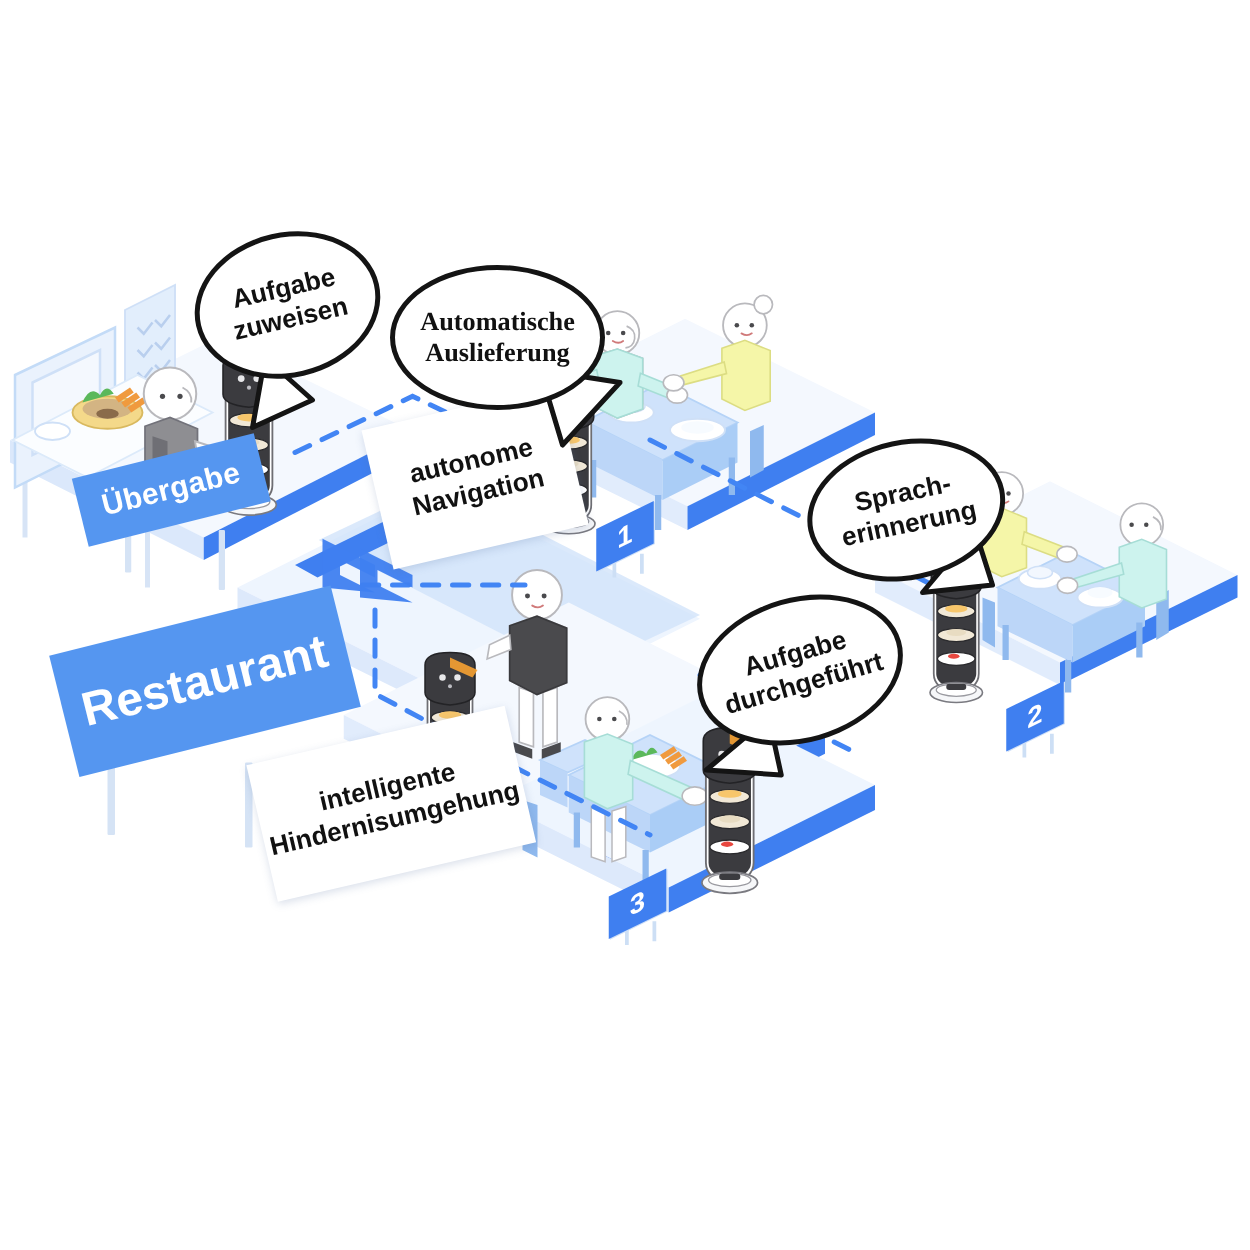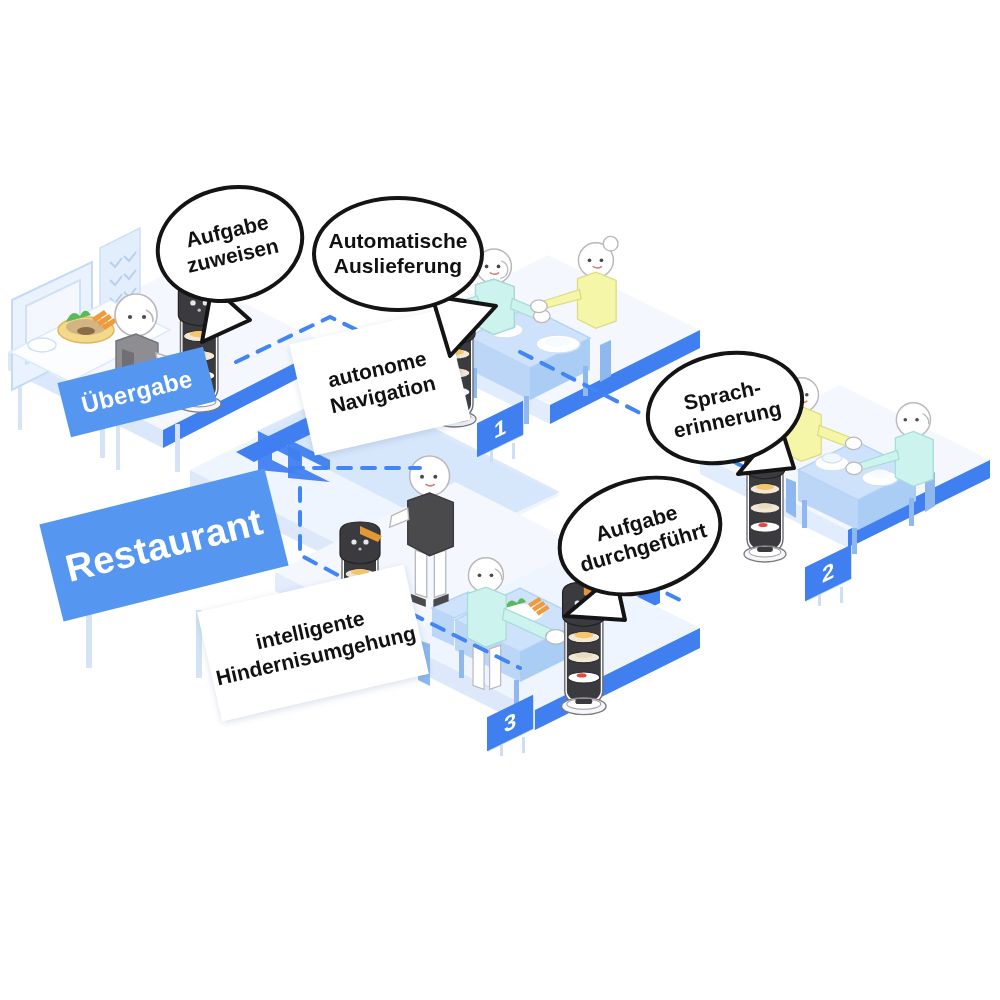--- a/index.html
+++ b/index.html
@@ -380,21 +380,21 @@
   <path d="M40,6 L78,40 L30,62 Z" fill="#ffffff" stroke="#141414" stroke-width="4" stroke-linejoin="round"></path>
 </svg>
 <div class="bubble" style="left:155px;top:186px;width:150px;height:116px;transform:rotate(-13deg);font-size:21px;">
   <span>Aufgabe
 zuweisen</span>
 </div>
 
 <svg class="tail" style="left:410px;top:290px;width:110px;height:90px;" viewBox="0 0 110 90">
   <path d="M22,6 L86,16 L40,66 Z" fill="#ffffff" stroke="#141414" stroke-width="4" stroke-linejoin="round"></path>
 </svg>
-<div class="bubble" style="left:312px;top:196px;width:172px;height:116px;font-size:21px;">
+<div class="bubble" style="left:312px;top:212px;width:172px;height:116px;font-size:21px;font-family:Liberation Serif, serif;">
   <span>Automatische
 Auslieferung</span>
 </div>
 
 <svg class="tail" style="left:710px;top:420px;width:100px;height:90px;" viewBox="0 0 100 90">
   <path d="M70,4 L84,48 L28,54 Z" fill="#ffffff" stroke="#141414" stroke-width="4" stroke-linejoin="round"></path>
 </svg>
 <div class="bubble" style="left:645px;top:352px;width:160px;height:112px;transform:rotate(-12deg);font-size:21px;">
   <span>Sprach-
 erinnerung</span>

